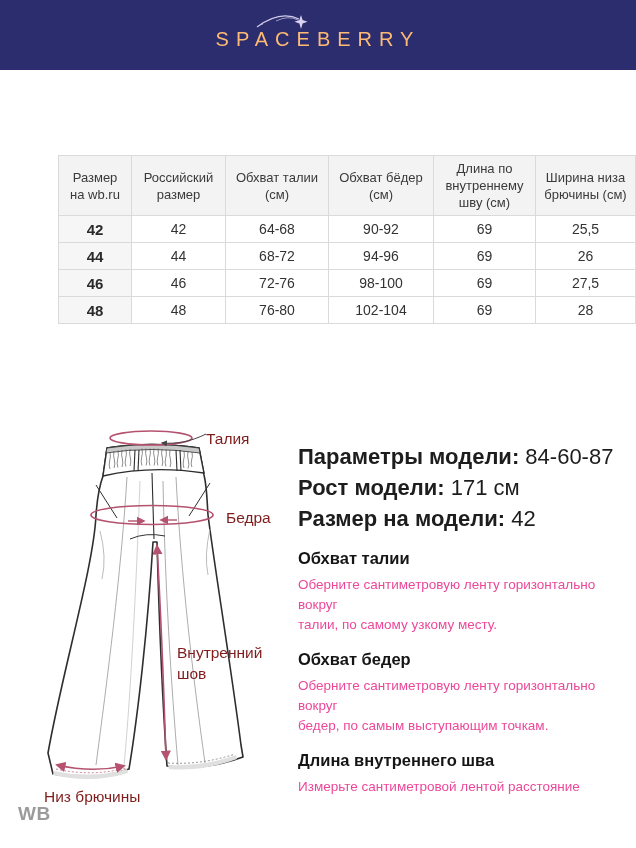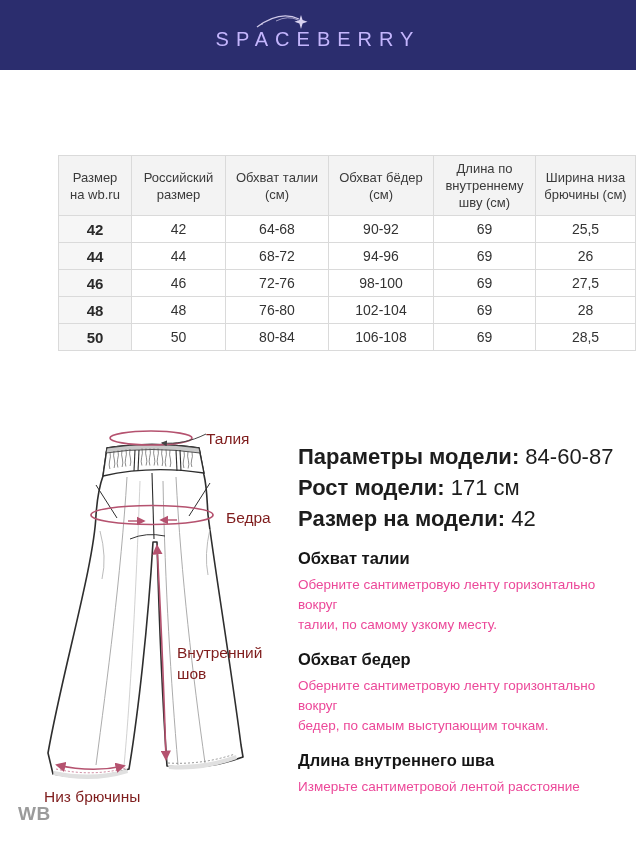--- a/index.html
+++ b/index.html
@@ -3,21 +3,21 @@
 <meta charset="utf-8">
 <style>
   * { margin:0; padding:0; box-sizing:border-box; }
   html,body { background:#fff; }
   body { font-family:"Liberation Sans", sans-serif; color:#2e2e2e; }
   .page { position:relative; width:636px; height:848px; background:#fff; overflow:hidden; }
 
   
   .hdr { position:absolute; left:0; top:0; width:636px; height:70px; background:#2b2d6e; }
   .brand { position:absolute; left:0; top:28px; width:100%; text-align:center;
-           font-size:20px; letter-spacing:7px; color:#c4b5fd; font-weight:400; }
+           font-size:20px; letter-spacing:7px; color:#fdba74; font-weight:400; }
   .star-svg { position:absolute; left:254px; top:8px; }
 
   
   .tbl { position:absolute; left:42px; top:155px; width:577px; border-collapse:collapse; table-layout:fixed;margin-left:16px; }
   .tbl th, .tbl td { border:1px solid #dadada; text-align:center; vertical-align:middle; }
   .tbl thead th { background:#f3f3f3; font-weight:400; font-size:13px; color:#3a3a3a; height:57px; line-height:17px; padding:4px 6px; }
   .tbl tbody tr { height:27px; }
   .tbl tbody th { background:#f6f6f6; font-weight:700; font-size:15px; color:#2a2a2a; }
   .tbl tbody td { font-size:14px; color:#333; }
 
@@ -100,28 +100,20 @@
         <td>69</td>
         <td>27,5</td>
       </tr>
       <tr>
         <th>48</th>
         <td>48</td>
         <td>76-80</td>
         <td>102-104</td>
         <td>69</td>
         <td>28</td>
-      </tr>
-      <tr>
-        <th>50</th>
-        <td>50</td>
-        <td>80-84</td>
-        <td>106-108</td>
-        <td>69</td>
-        <td>28,5</td>
       </tr>
     </tbody>
   </table>
 
   <div class="figure">
     <svg width="262" height="400" viewBox="0 0 262 400">
       <defs>
         <marker id="mp" viewBox="0 0 8 8" refX="6.5" refY="4" markerWidth="6.5" markerHeight="6.5" orient="auto-start-reverse">
           <path d="M0 0 L8 4 L0 8 Z" fill="#b5526f"></path>
         </marker>

